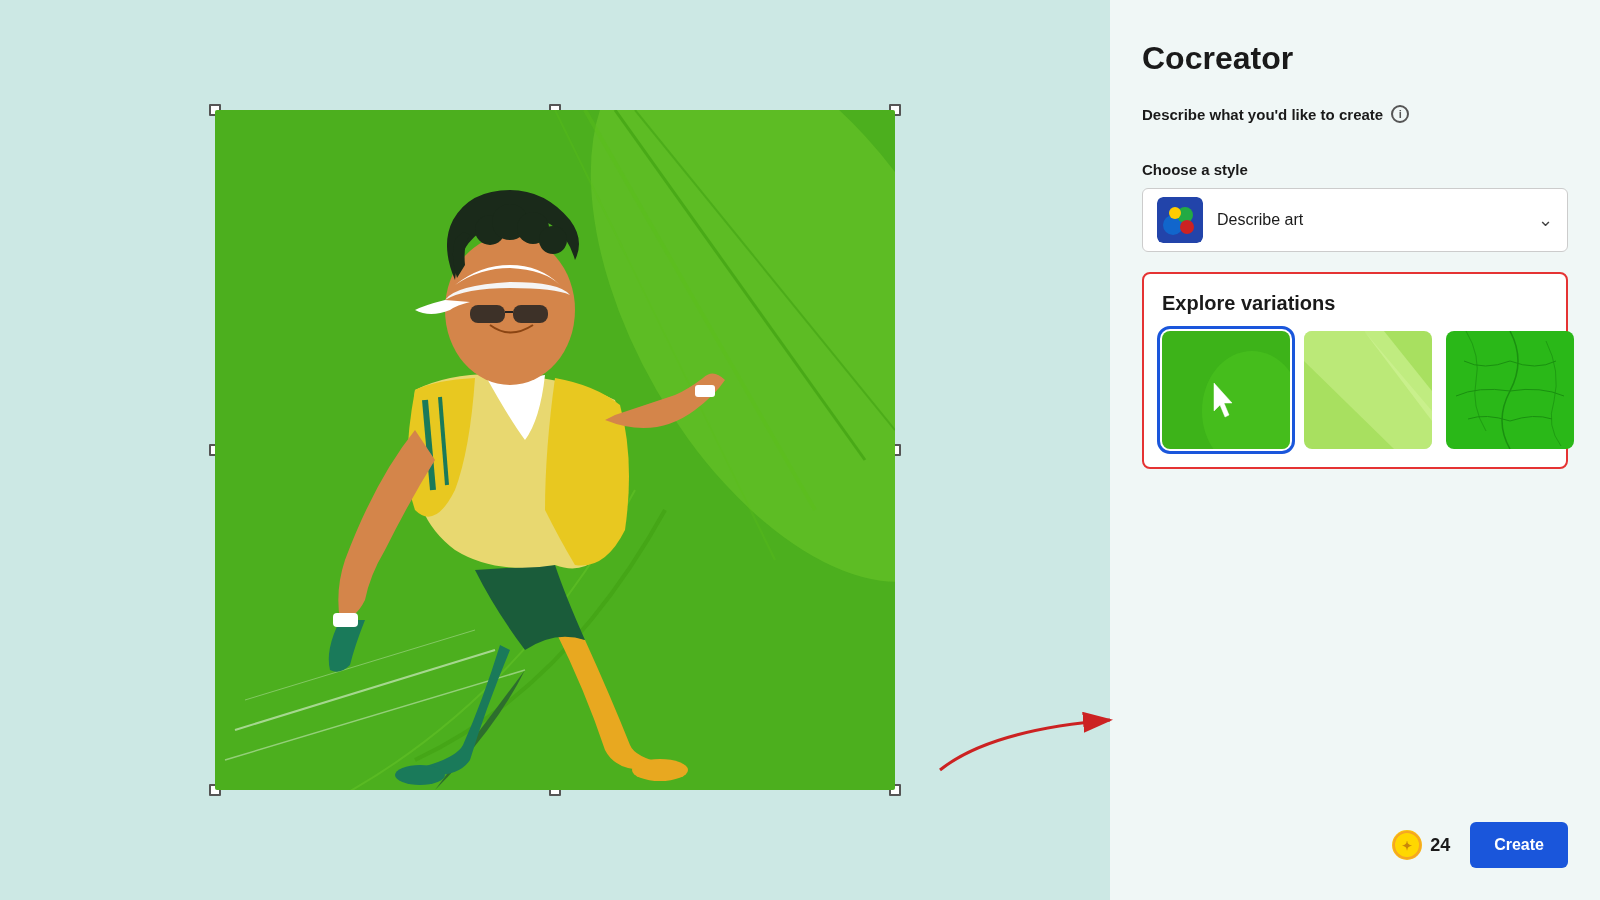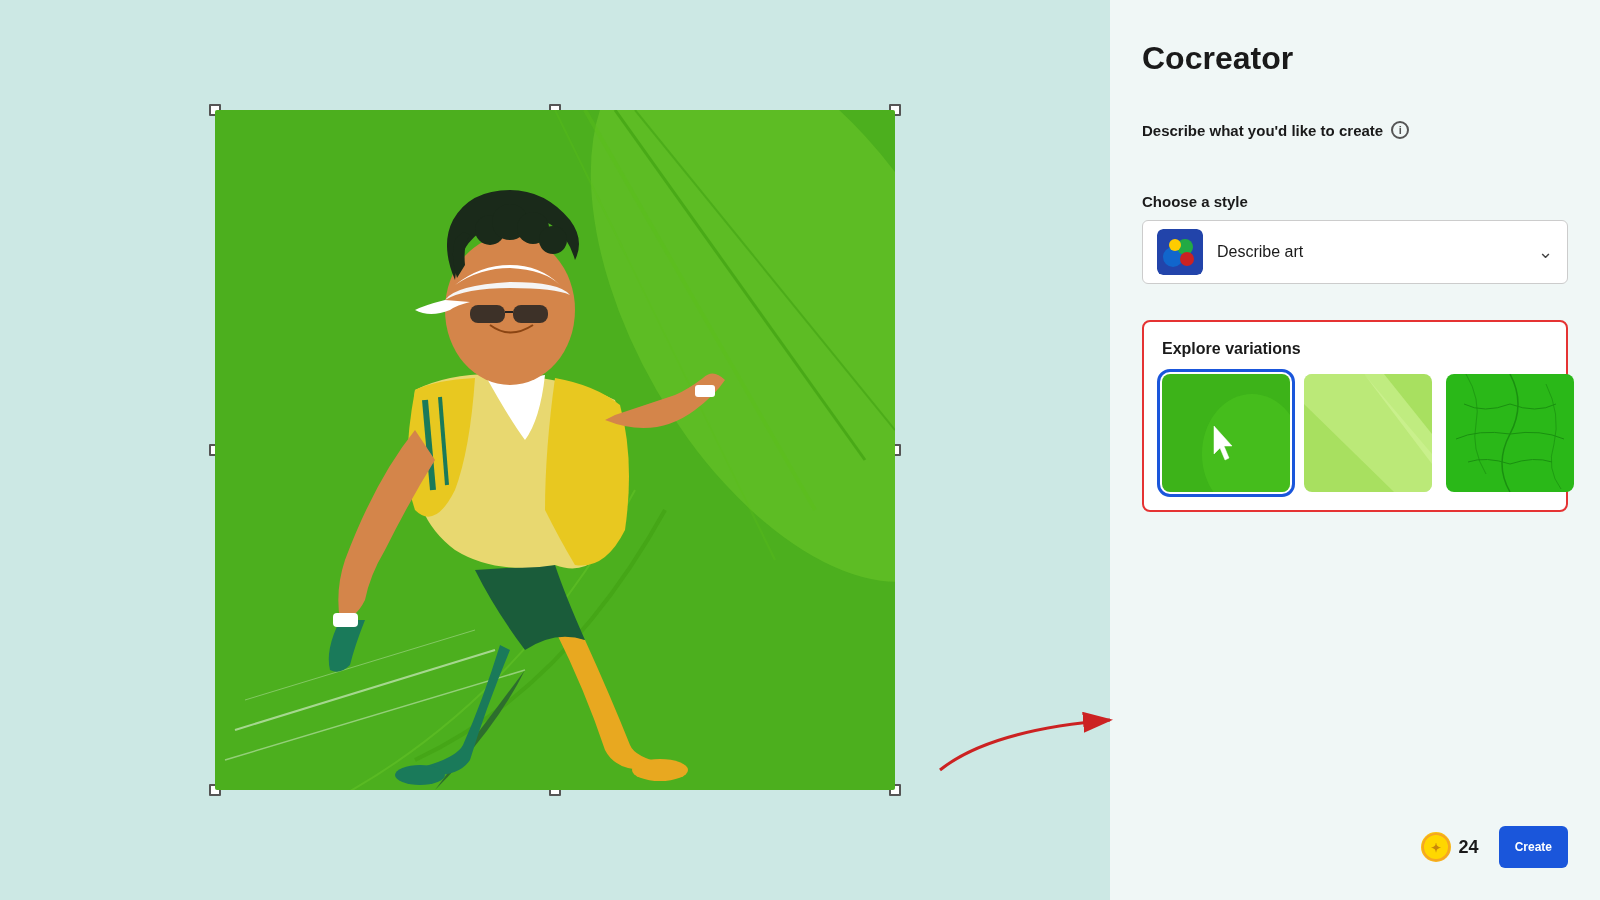--- a/index.html
+++ b/index.html
@@ -68,21 +68,21 @@
       pointer-events: none;
     }
 
     
     .right-panel {
       width: 490px;
       background: #f0f7f6;
       display: flex;
       flex-direction: column;
       padding: 40px 32px 32px 32px;
-      gap: 16px;
+      gap: 0;
     }
 
     .panel-title {
       font-size: 32px;
       font-weight: 700;
       color: #1a1a1a;
       margin-bottom: 28px;
     }
 
     .section-label {
@@ -166,21 +166,21 @@
 
     
     .variations-section {
       border: 2px solid #e53333;
       border-radius: 8px;
       padding: 18px 18px 18px 18px;
       background: white;
     }
 
     .variations-title {
-      font-size: 16px;
+      font-size: 20px;
       font-weight: 700;
       color: #1a1a1a;
       margin-bottom: 16px;
     }
 
     .variations-grid {
       display: flex;
       gap: 14px;
     }
 
@@ -227,22 +227,22 @@
       align-items: center;
       justify-content: center;
       font-size: 14px;
     }
 
     .create-btn {
       background: #1a56db;
       color: white;
       border: none;
       border-radius: 6px;
-      padding: 14px 16px;
-      font-size: 12px;
+      padding: 14px 24px;
+      font-size: 16px;
       font-weight: 600;
       cursor: pointer;
       font-family: 'Segoe UI', Arial, sans-serif;
     }
   </style>
 </head>
 <body>
 
 <div class="canvas-area">
   <div class="image-frame">

